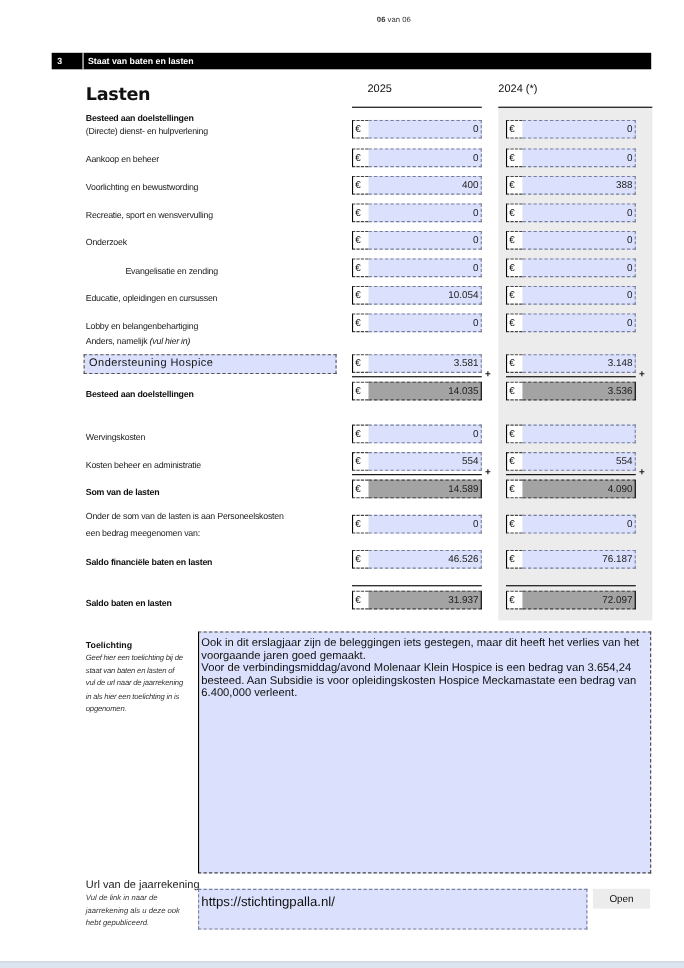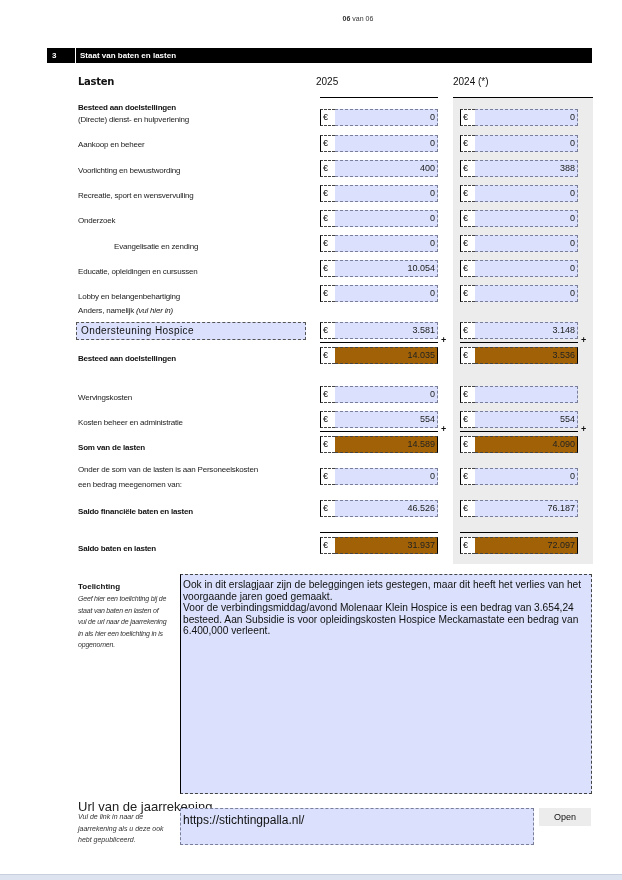--- a/index.html
+++ b/index.html
@@ -10,47 +10,47 @@
   .page-num b { font-weight: bold; }
 
   .section-bar { position: absolute; top: 48px; left: 47px; width: 545px; height: 15px; background: #000; color: #fff; font-size: 8px; font-weight: bold; }
   .section-bar .num { position: absolute; left: 5px; top: 3px; }
   .section-bar .sep { position: absolute; left: 28px; top: 0; width: 1px; height: 15px; background: #fff; }
   .section-bar .title { position: absolute; left: 33px; top: 3px; }
 
   .col-shade { position: absolute; left: 453px; top: 97px; width: 140px; height: 467px; background: #ececec; }
 
   .hdr { position: absolute; top: 76px; font-size: 10px; }
-  .hdr.lasten { left: 78px; font-size: 10px; font-weight: bold; font-family: "DejaVu Sans", sans-serif; letter-spacing: -0.3px; }
-  .hdr.y1 { left: 316px; }
+  .hdr.lasten { left: 78px; font-size: 16px; font-weight: bold; font-family: "DejaVu Sans", sans-serif; letter-spacing: -0.3px; }
+  .hdr.y1 { left: 334px; }
   .hdr.y2 { left: 453px; }
   .hdr-line { position: absolute; top: 97px; height: 1px; background: #000; }
 
   .label { position: absolute; left: 78px; font-size: 8px; color: #222; letter-spacing: -0.2px; white-space: nowrap; }
   .label.bold { font-weight: bold; color: #111; }
   .label i { font-style: italic; text-align: right; }
 
   .cell { position: absolute; height: 17px; width: 118px; }
   .cell .euro { position: absolute; left: 0; top: 0; width: 15px; height: 17px; border-left: 1px solid #000; border-top: 1px dashed #444; border-bottom: 1px dashed #444; font-size: 9px; padding-left: 2px; line-height: 15px; background: #fff; }
   .cell .val { position: absolute; left: 15px; top: 0; width: 103px; height: 17px; background: #dbe1fc; border-top: 1px dashed #7a7f99; border-bottom: 1px dashed #7a7f99; border-right: 1px dashed #7a7f99; font-size: 9px; text-align: right; padding-right: 2px; line-height: 15px; color: #222; }
-  .cell.total .val { background: #a16207; border-right: 1px solid #000; border-top: 1px dashed #444; border-bottom: 1px dashed #444; }
+  .cell.total .val { background: #a3a3a3; border-right: 1px solid #000; border-top: 1px dashed #444; border-bottom: 1px dashed #444; }
 
   .c1 { left: 320px; }
   .c2 { left: 460px; }
 
   .sum-line { position: absolute; height: 1px; background: #000; }
   .plus { position: absolute; font-size: 9px; font-weight: bold; }
 
   .other-input { position: absolute; left: 76px; top: 322px; width: 230px; height: 18px; background: #dbe1fc; border: 1px dashed #555; font-size: 10px; padding-left: 4px; line-height: 16px; letter-spacing: 0.4px; color: #111; }
 
   .note-title { position: absolute; left: 78px; top: 582px; font-size: 8px; font-weight: bold; }
   .note-help { position: absolute; left: 78px; top: 593px; font-size: 7px; font-style: italic; line-height: 11.5px; color: #333; width: 90px; letter-spacing: -0.2px; }
   .note-area { position: absolute; left: 180px; top: 574px; width: 412px; height: 220px; background: #dbe1fc; border: 1px dashed #444; border-left: 1px solid #000; font-size: 10.2px; line-height: 11.6px; padding: 4px 2px; color: #111; white-space: pre-wrap; }
 
-  .url-title { position: absolute; left: 78px; top: 799px; font-size: 13px; color: #222; }
+  .url-title { position: absolute; left: 78px; top: 799px; font-size: 10px; color: #222; }
   .url-help { position: absolute; left: 78px; top: 811px; font-size: 7px; font-style: italic; line-height: 11.5px; color: #333; width: 90px; }
   .url-input { position: absolute; left: 180px; top: 808px; width: 354px; height: 37px; background: #dbe1fc; border: 1px dashed #7a7f99; font-size: 12px; padding: 4px 2px; color: #111; }
   .open-btn { position: absolute; left: 539px; top: 808px; width: 52px; height: 18px; background: #ececec; border: none; font-size: 9px; font-family: "Liberation Sans", sans-serif; color: #111; text-align: center; line-height: 18px; }
 
   .bottom-bar { position: absolute; left: 0; top: 874px; width: 622px; height: 6px; background: #dde3ef; border-top: 1px solid #c8d0e0; }
 </style>
 </head>
 <body>
 
 <div class="page-num">

